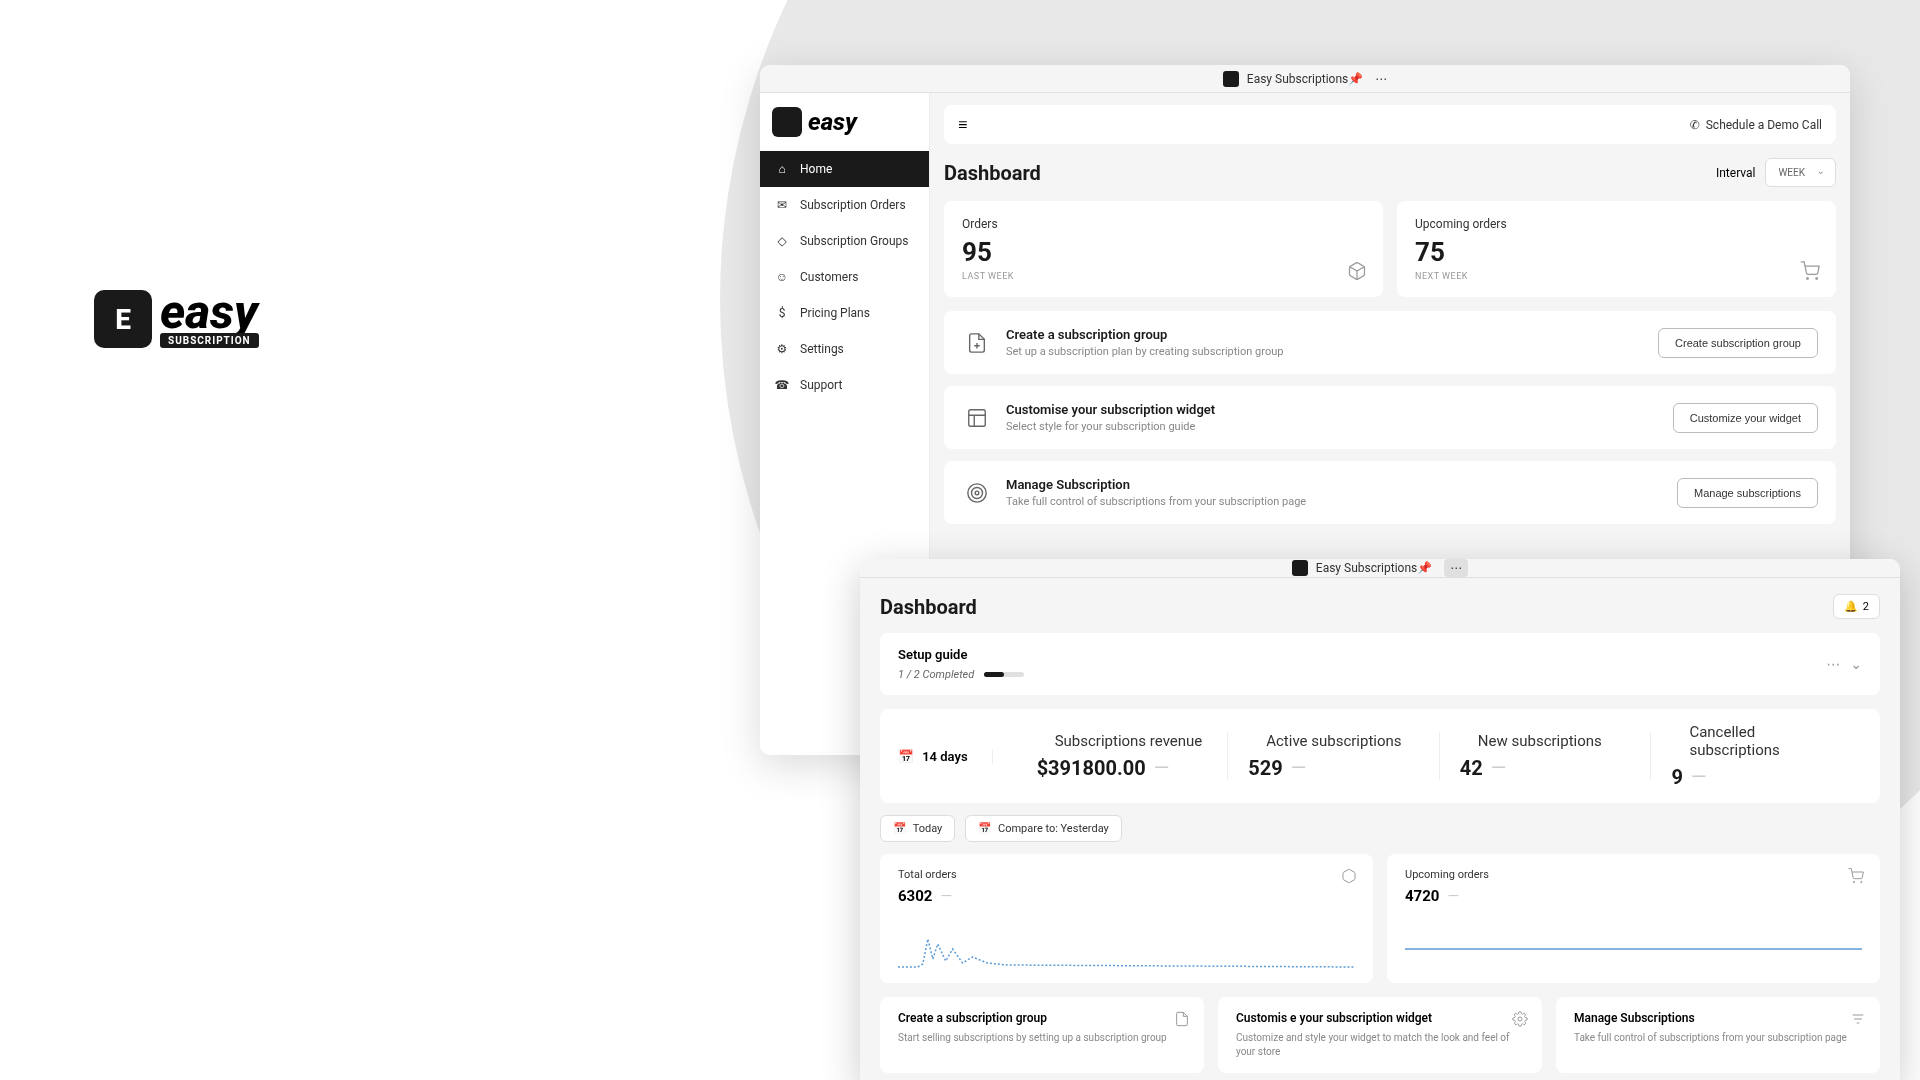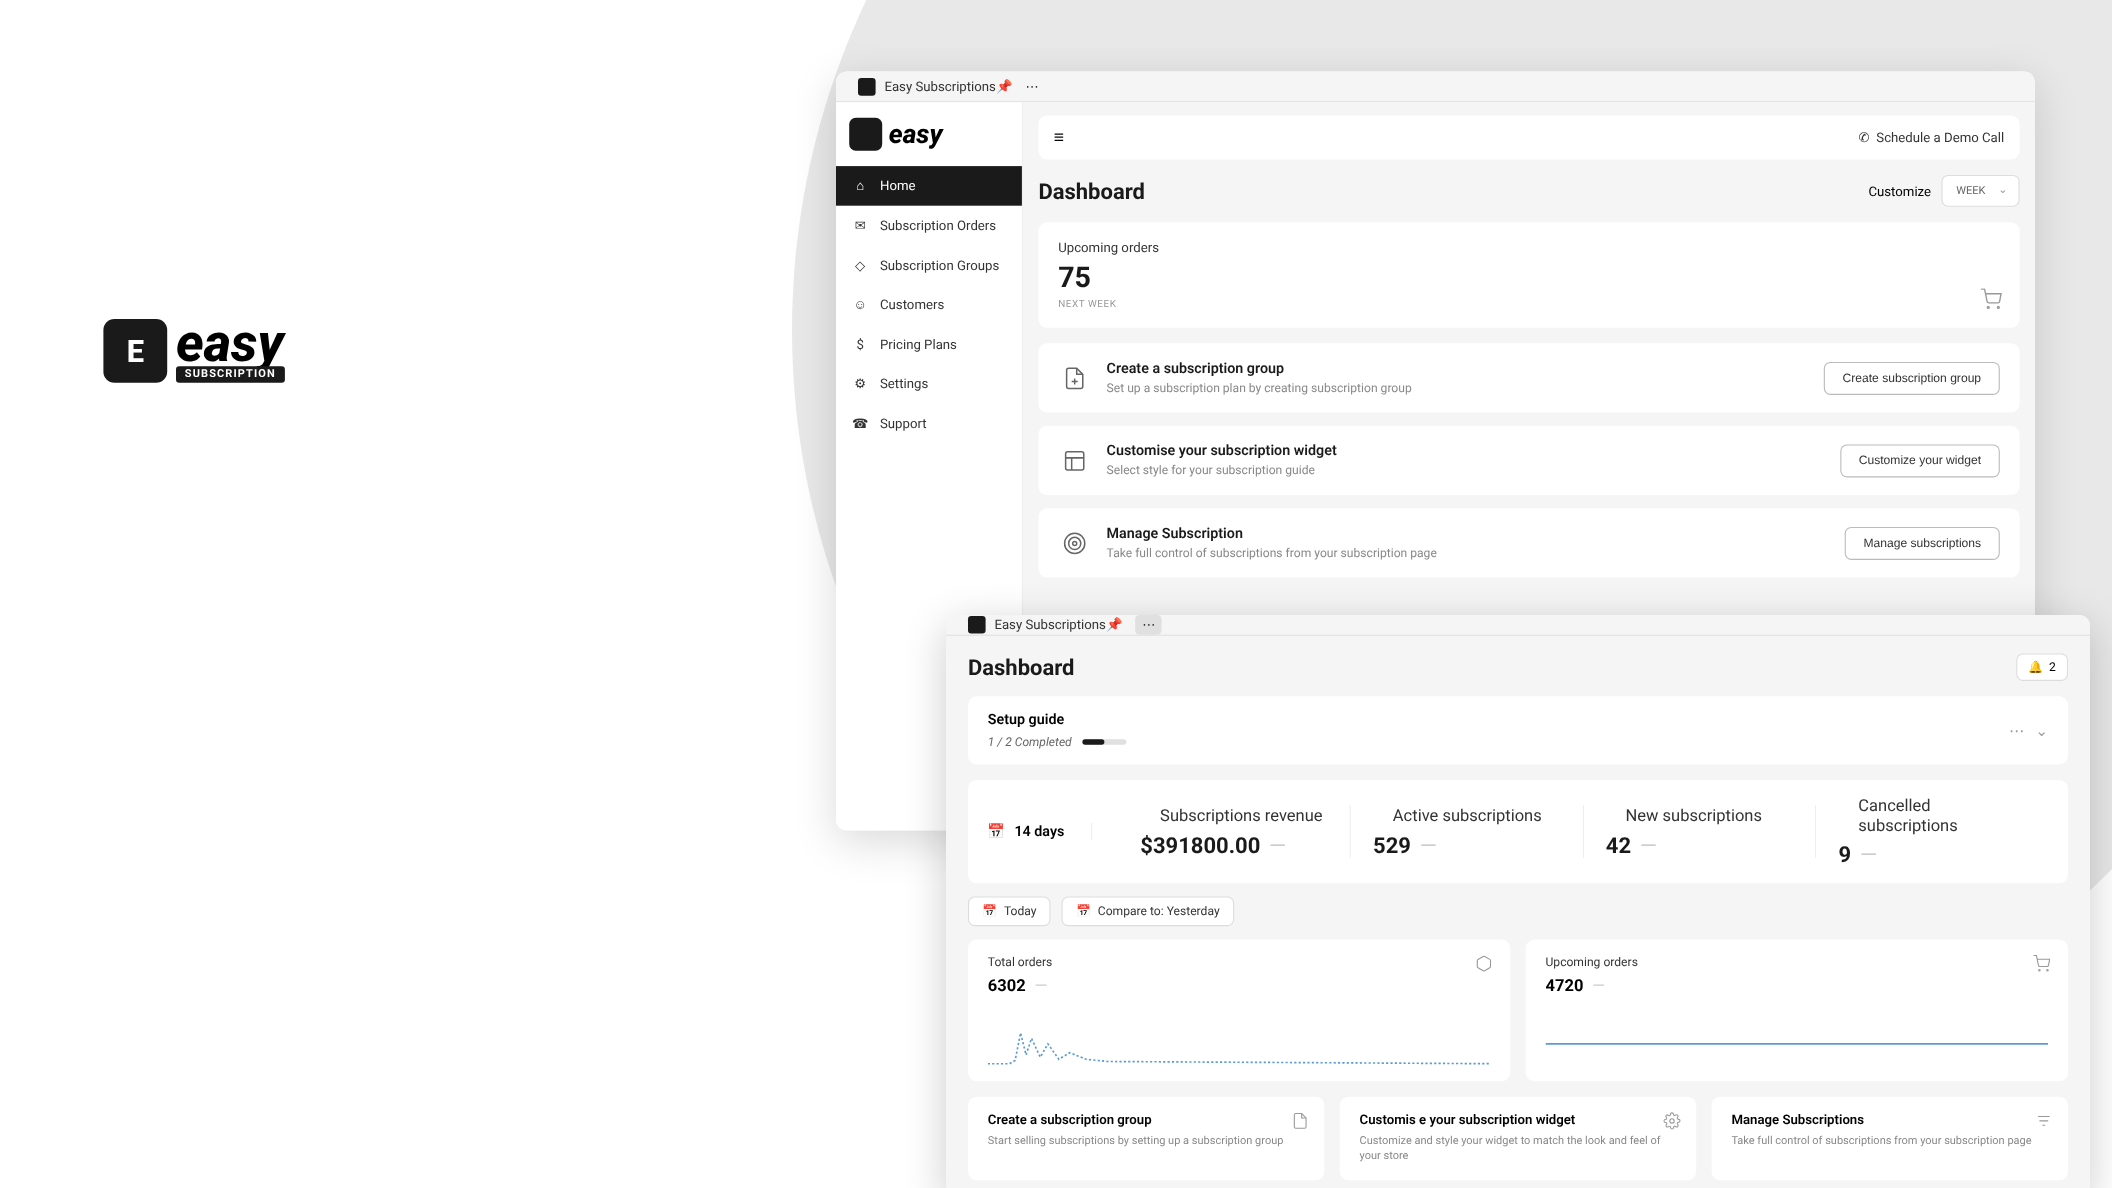--- a/index.html
+++ b/index.html
@@ -12,21 +12,21 @@
 .promo { position: absolute; left: 94px; top: 290px; z-index: 1; }
 .promo-logo { display: flex; align-items: center; gap: 8px; margin-bottom: 40px; }
 .promo-logo-box { width: 58px; height: 58px; background: #1a1a1a; border-radius: 10px; display: flex; align-items: center; justify-content: center; color: #fff; font-size: 28px; font-weight: 800; }
 .promo-logo-text { display: flex; flex-direction: column; }
 .promo-logo-main { font-size: 48px; font-weight: 800; font-style: italic; line-height: 0.9; }
 .promo-logo-sub { font-size: 10px; font-weight: 700; background: #1a1a1a; color: #fff; padding: 2px 8px; border-radius: 3px; width: fit-content; letter-spacing: 1px; }
 .promo h1 { font-size: 82px; font-weight: 800; line-height: 1.15; color: #1a1a1a; max-width: 560px; }
 
 
 .win1 { position: absolute; left: 760px; top: 65px; width: 1090px; height: 690px; background: #fff; border-radius: 10px; box-shadow: 0 10px 40px rgba(0,0,0,0.15); z-index: 2; overflow: hidden; display: flex; flex-direction: column; }
-.win-titlebar { height: 28px; background: #f5f5f5; border-bottom: 1px solid #e0e0e0; display: flex; align-items: center; padding: 0 20px; justify-content: flex-start; font-size: 12px; color: #333; }
+.win-titlebar { height: 28px; background: #f5f5f5; border-bottom: 1px solid #e0e0e0; display: flex; align-items: center; padding: 0 20px; justify-content: center; font-size: 12px; color: #333; }
 .win-titlebar-left { display: flex; align-items: center; gap: 8px; }
 .win-titlebar-right { display: flex; align-items: center; gap: 12px; }
 .app-icon { width: 16px; height: 16px; background: #1a1a1a; border-radius: 3px; display: inline-block; }
 .win1-body { display: flex; flex: 1; }
 
 
 .sidebar { width: 170px; background: #fff; border-right: 1px solid #eee; }
 .sidebar-logo { padding: 14px 12px; display: flex; align-items: center; gap: 6px; }
 .sidebar-logo-box { width: 30px; height: 30px; background: #1a1a1a; border-radius: 6px; }
 .sidebar-logo-text { font-size: 24px; font-weight: 800; font-style: italic; }
@@ -160,27 +160,38 @@
       <div class="topbar">
         <span>≡</span>
         <div class="schedule-btn">
           <span>✆</span>
           <span>Schedule a Demo Call</span>
         </div>
       </div>
       <div class="hdr-row">
         <div class="hdr-title">Dashboard</div>
         <div class="interval">
-          <span>Customize</span>
+          <span>Interval</span>
           <div class="interval-select">
             <span>WEEK</span>
           </div>
         </div>
       </div>
       <div class="stats-row">
+        <div class="stat-card">
+          <div class="stat-label">Orders</div>
+          <div class="stat-value">95</div>
+          <div class="stat-sub">LAST WEEK</div>
+          <div class="stat-icon">
+            <svg viewBox="0 0 24 24" width="20" height="20" fill="none" stroke="currentColor" stroke-width="1.5">
+                <path d="M21 16V8a2 2 0 0 0-1-1.73l-7-4a2 2 0 0 0-2 0l-7 4A2 2 0 0 0 3 8v8a2 2 0 0 0 1 1.73l7 4a2 2 0 0 0 2 0l7-4A2 2 0 0 0 21 16z"></path>
+                <path d="M3.27 6.96 12 12.01l8.73-5.05M12 22.08V12"></path>
+              </svg>
+          </div>
+        </div>
         <div class="stat-card">
           <div class="stat-label">Upcoming orders</div>
           <div class="stat-value">75</div>
           <div class="stat-sub">NEXT WEEK</div>
           <div class="stat-icon">
             <svg viewBox="0 0 24 24" width="20" height="20" fill="none" stroke="currentColor" stroke-width="1.5">
                 <circle cx="9" cy="21" r="1"></circle>
                 <circle cx="20" cy="21" r="1"></circle>
                 <path d="M1 1h4l2.68 13.39a2 2 0 0 0 2 1.61h9.72a2 2 0 0 0 2-1.61L23 6H6"></path>
               </svg>

